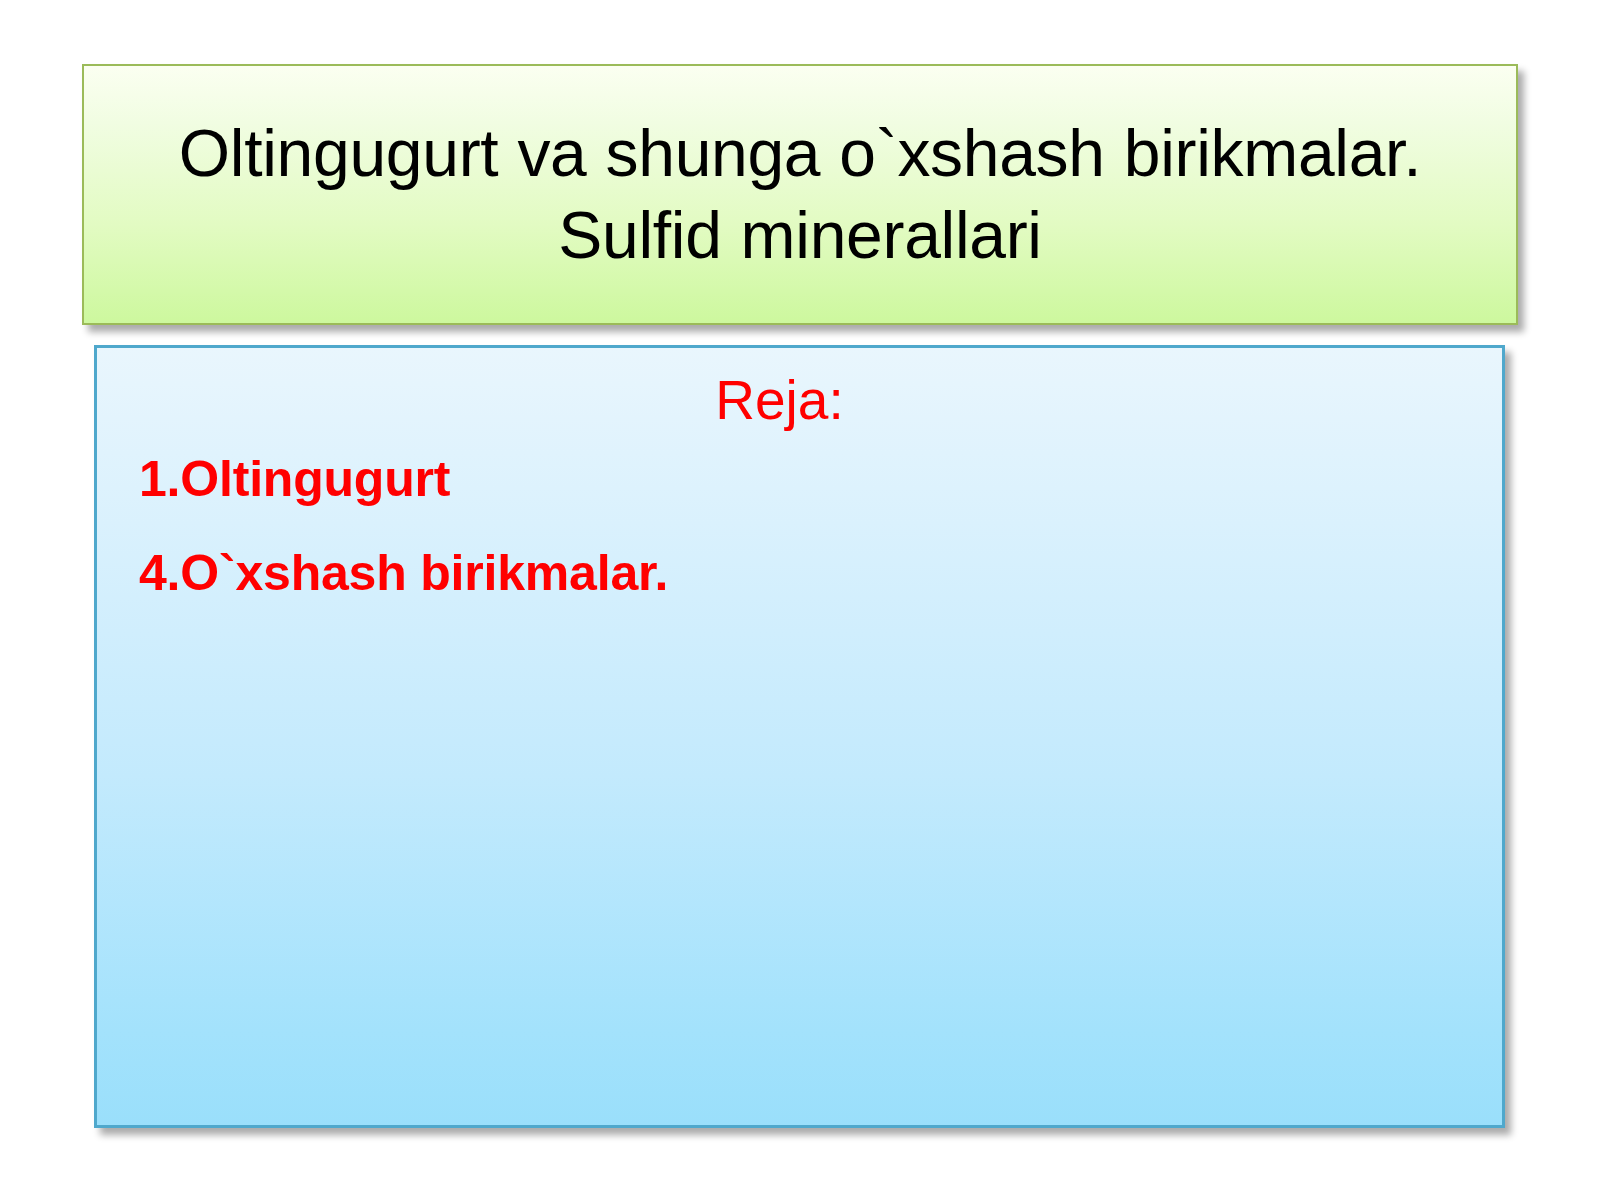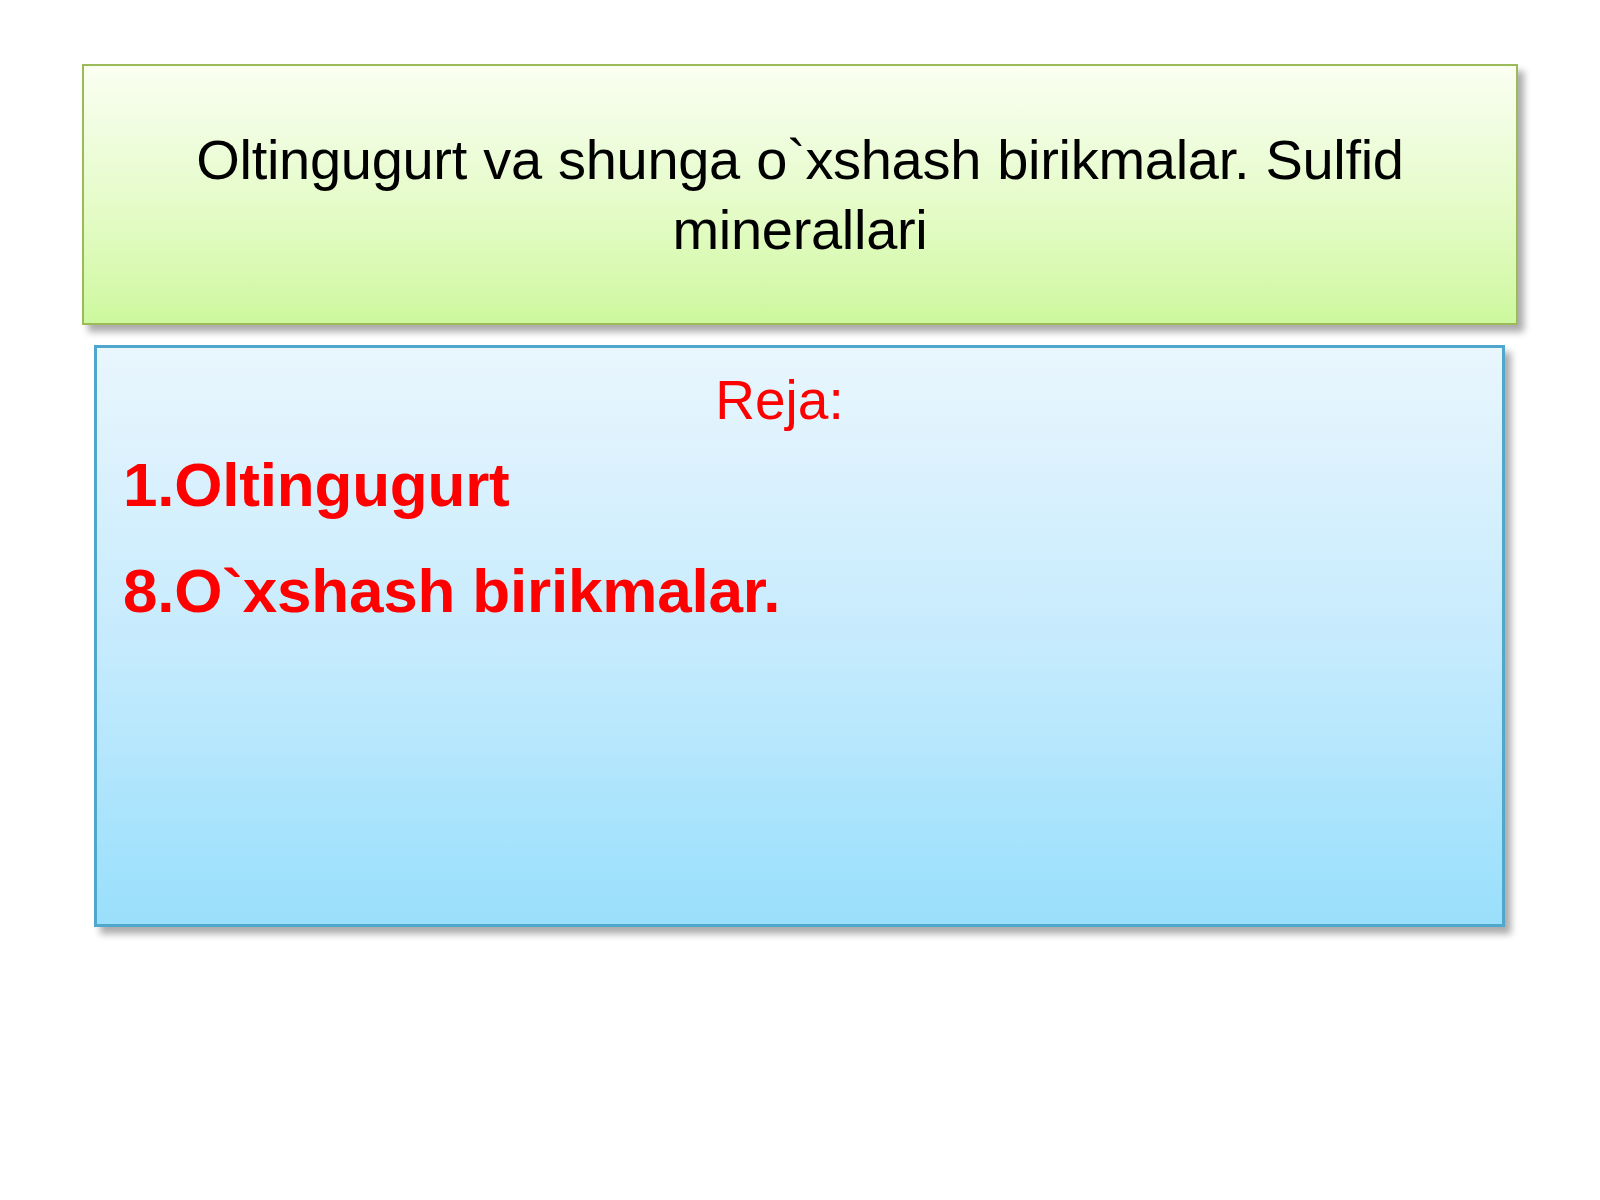--- a/index.html
+++ b/index.html
@@ -36,36 +36,36 @@
     display: flex;
     align-items: center;
     justify-content: center;
   }
 
   .title-text {
     width: 100%;
     text-align: center;
     color: #000000;
     font-family: "Liberation Sans", sans-serif;
-    font-size: 56px;
+    font-size: 66px;
     font-weight: 400;
     line-height: 1.24;
     letter-spacing: -0.3px;
     padding: 0 20px;
     box-sizing: border-box;
     word-spacing: 1px;
   }
 
   
   .content-box {
     position: absolute;
     left: 94px;
     top: 345px;
     width: 1411px;
-    height: 582px;
+    height: 783px;
     box-sizing: border-box;
     border: 3px solid #4fa8cc;
     background: linear-gradient(to bottom, #e9f6fd 0%, #ddf2fd 18%, #c3eafd 55%, #a3e2fc 88%, #9adffb 100%);
     box-shadow: 6px 7px 7px rgba(0, 0, 0, 0.33);
     padding: 18px 26px 0 26px;
     overflow: hidden;
   }
 
   .reja-heading {
     text-align: center;
@@ -80,24 +80,24 @@
 
   .reja-list {
     list-style: none;
     margin: 22px 0 0 0;
     padding: 0;
   }
 
   .reja-list li {
     color: #ff0000;
     font-family: "Liberation Sans", sans-serif;
-    font-size: 62px;
+    font-size: 50px;
     font-weight: 700;
     line-height: 1.0;
-    margin: 0 0 44px 0;
+    margin: 0 0 44px 16px;
     padding-left: 0;
     white-space: nowrap;
     letter-spacing: -0.2px;
   }
 
   .reja-list li:first-child {
     margin-top: 6px;
   }
 </style>
 </head>
@@ -108,18 +108,18 @@
   <div class="title-box">
     <div class="title-text">Oltingugurt va shunga o`xshash birikmalar. Sulfid minerallari</div>
   </div>
 
   <div class="content-box">
 
     <div class="reja-heading">Reja:</div>
 
     <ul class="reja-list">
       <li>1.Oltingugurt</li>
-      <li>8.O`xshash birikmalar.</li>
+      <li>4.O`xshash birikmalar.</li>
     </ul>
 
   </div>
 
 </div>
 
 </body></html>

